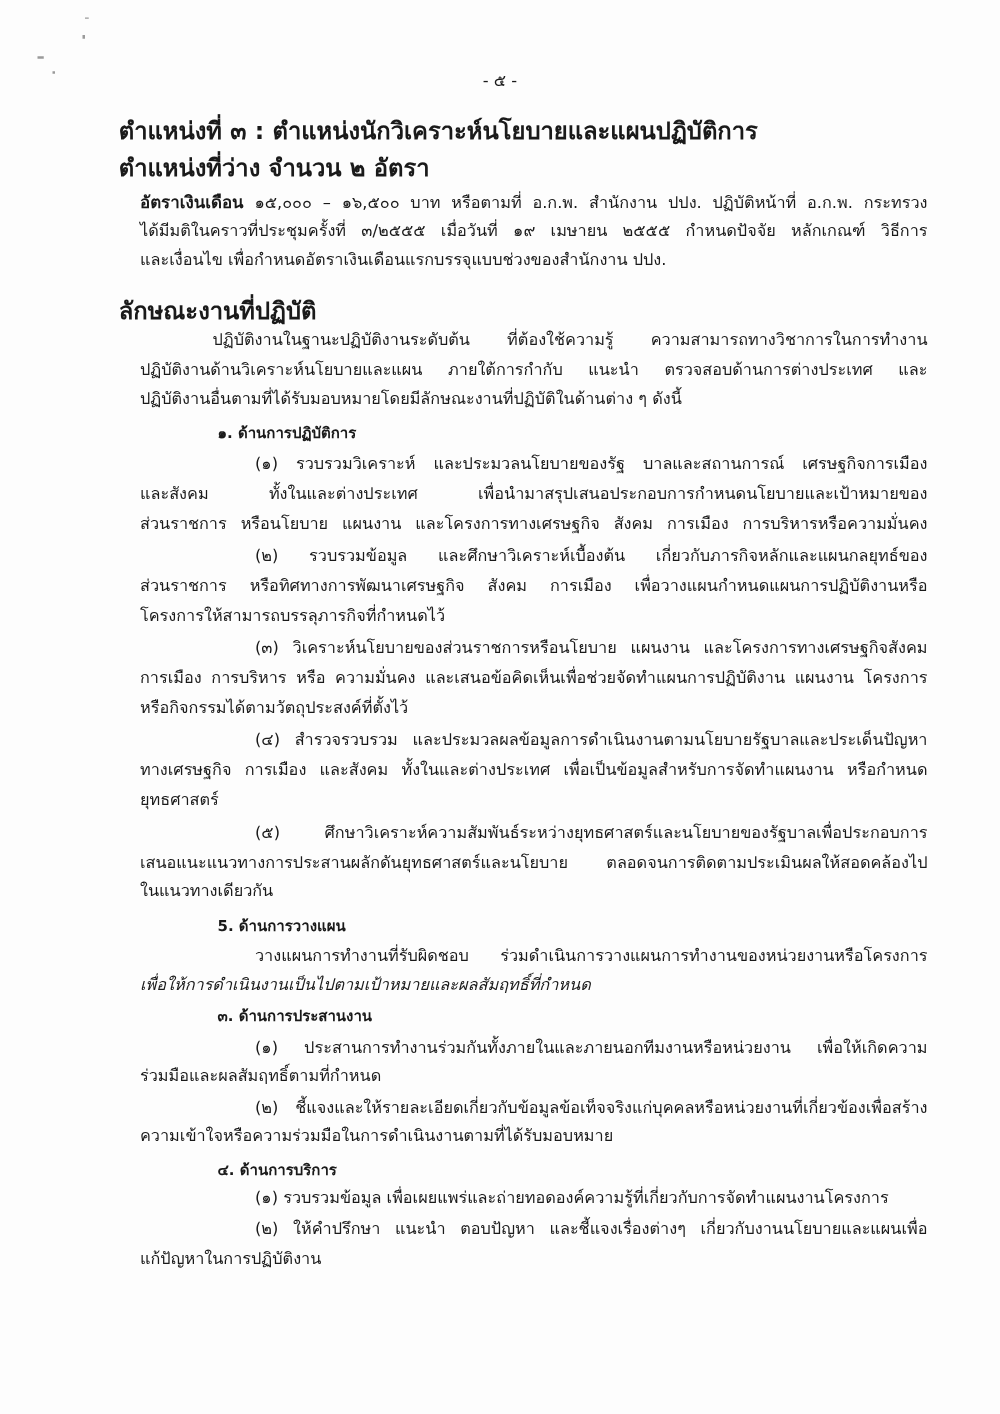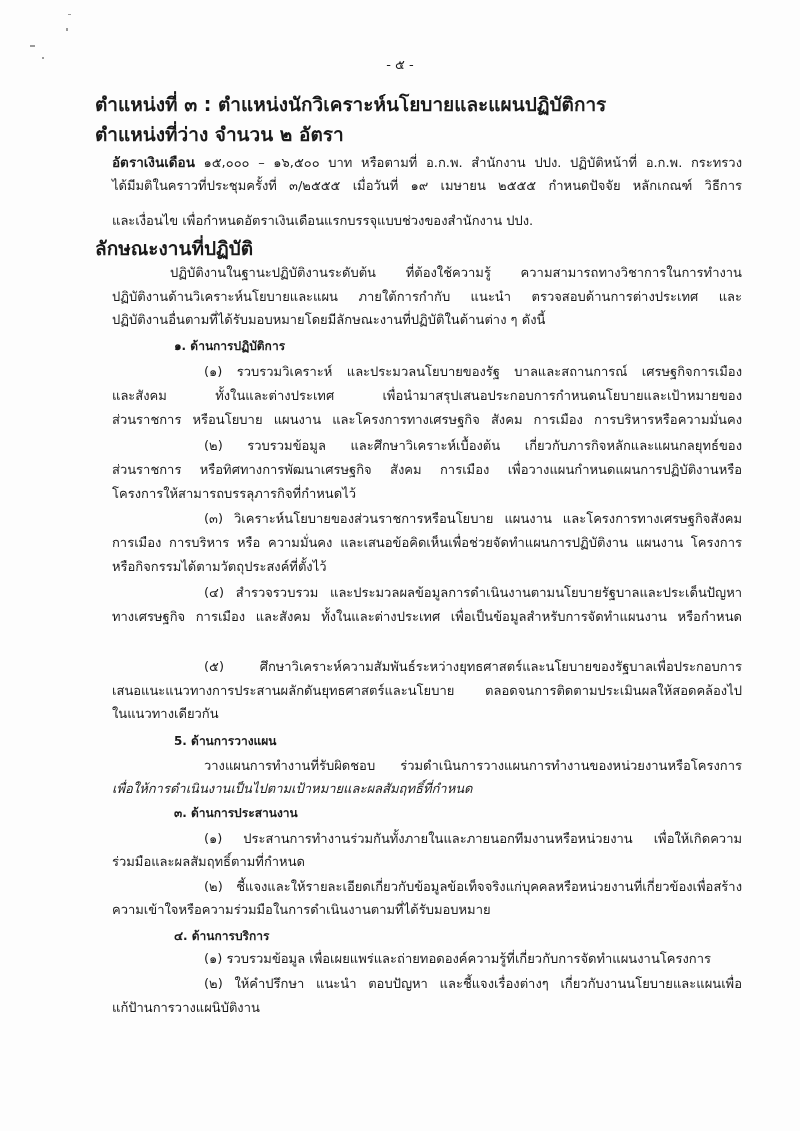--- a/index.html
+++ b/index.html
@@ -27,21 +27,21 @@
   <div class="scan-mark" style="left:30px;top:45px;width:5px;height:2px;"></div>
   <div class="scan-mark" style="left:42px;top:57px;width:2px;height:2px;"></div>
 
   <div class="pagenum">- ๕ -</div>
 
   <div class="heading" style="top:89px;">ตำแหน่งที่ ๓ : ตำแหน่งนักวิเคราะห์นโยบายและแผนปฏิบัติการ</div>
   <div class="heading" style="top:119px;">ตำแหน่งที่ว่าง จำนวน ๒ อัตรา</div>
 
   <div class="line" style="top:154px;"><span class="lbl">อัตราเงินเดือน</span><span> ๑๕,๐๐๐ – ๑๖,๕๐๐ บาท หรือตามที่ อ.ก.พ. สำนักงาน ปปง. ปฏิบัติหน้าที่ อ.ก.พ. กระทรวง</span></div>
   <div class="line" style="top:178px;">ได้มีมติในคราวที่ประชุมครั้งที่ ๓/๒๕๕๕ เมื่อวันที่ ๑๙ เมษายน ๒๕๕๕ กำหนดปัจจัย หลักเกณฑ์ วิธีการ</div>
-  <div class="line last" style="top:213px;">และเงื่อนไข เพื่อกำหนดอัตราเงินเดือนแรกบรรจุแบบช่วงของสำนักงาน ปปง.</div>
+  <div class="line last" style="top:201px;">และเงื่อนไข เพื่อกำหนดอัตราเงินเดือนแรกบรรจุแบบช่วงของสำนักงาน ปปง.</div>
 
   <div class="heading" style="top:233px;">ลักษณะงานที่ปฏิบัติ</div>
 
   <div class="line ind1" style="top:265px;">ปฏิบัติงานในฐานะปฏิบัติงานระดับต้น ที่ต้องใช้ความรู้ ความสามารถทางวิชาการในการทำงาน</div>
   <div class="line" style="top:289px;">ปฏิบัติงานด้านวิเคราะห์นโยบายและแผน ภายใต้การกำกับ แนะนำ ตรวจสอบด้านการต่างประเทศ และ</div>
   <div class="line last" style="top:312px;">ปฏิบัติงานอื่นตามที่ได้รับมอบหมายโดยมีลักษณะงานที่ปฏิบัติในด้านต่าง ๆ ดังนี้</div>
 
   <div class="sec-head" style="top:336px;">๑. ด้านการปฏิบัติการ</div>
 
   <div class="line ind2" style="top:364px;">(๑) รวบรวมวิเคราะห์ และประมวลนโยบายของรัฐ บาลและสถานการณ์ เศรษฐกิจการเมือง</div>
@@ -51,33 +51,34 @@
   <div class="line ind2" style="top:438px;">(๒) รวบรวมข้อมูล และศึกษาวิเคราะห์เบื้องต้น เกี่ยวกับภารกิจหลักและแผนกลยุทธ์ของ</div>
   <div class="line" style="top:462px;">ส่วนราชการ หรือทิศทางการพัฒนาเศรษฐกิจ สังคม การเมือง เพื่อวางแผนกำหนดแผนการปฏิบัติงานหรือ</div>
   <div class="line last" style="top:486px;">โครงการให้สามารถบรรลุภารกิจที่กำหนดไว้</div>
 
   <div class="line ind2" style="top:511px;">(๓) วิเคราะห์นโยบายของส่วนราชการหรือนโยบาย แผนงาน และโครงการทางเศรษฐกิจสังคม</div>
   <div class="line" style="top:535px;">การเมือง การบริหาร หรือ ความมั่นคง และเสนอข้อคิดเห็นเพื่อช่วยจัดทำแผนการปฏิบัติงาน แผนงาน โครงการ</div>
   <div class="line last" style="top:559px;">หรือกิจกรรมได้ตามวัตถุประสงค์ที่ตั้งไว้</div>
 
   <div class="line ind2" style="top:585px;">(๔) สำรวจรวบรวม และประมวลผลข้อมูลการดำเนินงานตามนโยบายรัฐบาลและประเด็นปัญหา</div>
   <div class="line" style="top:609px;">ทางเศรษฐกิจ การเมือง และสังคม ทั้งในและต่างประเทศ เพื่อเป็นข้อมูลสำหรับการจัดทำแผนงาน หรือกำหนด</div>
+  <div class="line last" style="top:633px;">ยุทธศาสตร์</div>
 
   <div class="line ind2" style="top:659px;">(๕) ศึกษาวิเคราะห์ความสัมพันธ์ระหว่างยุทธศาสตร์และนโยบายของรัฐบาลเพื่อประกอบการ</div>
   <div class="line" style="top:683px;">เสนอแนะแนวทางการประสานผลักดันยุทธศาสตร์และนโยบาย ตลอดจนการติดตามประเมินผลให้สอดคล้องไป</div>
   <div class="line last" style="top:706px;">ในแนวทางเดียวกัน</div>
 
   <div class="sec-head" style="top:731px;">5. ด้านการวางแผน</div>
   <div class="line ind2" style="top:758px;">วางแผนการทำงานที่รับผิดชอบ ร่วมดำเนินการวางแผนการทำงานของหน่วยงานหรือโครงการ</div>
   <div class="line last" style="top:781px;font-style:italic;">เพื่อให้การดำเนินงานเป็นไปตามเป้าหมายและผลสัมฤทธิ์ที่กำหนด</div>
 
   <div class="sec-head" style="top:803px;">๓. ด้านการประสานงาน</div>
   <div class="line ind2" style="top:831px;">(๑) ประสานการทำงานร่วมกันทั้งภายในและภายนอกทีมงานหรือหน่วยงาน เพื่อให้เกิดความ</div>
   <div class="line last" style="top:854px;">ร่วมมือและผลสัมฤทธิ์ตามที่กำหนด</div>
   <div class="line ind2" style="top:879px;">(๒) ชี้แจงและให้รายละเอียดเกี่ยวกับข้อมูลข้อเท็จจริงแก่บุคคลหรือหน่วยงานที่เกี่ยวข้องเพื่อสร้าง</div>
   <div class="line last" style="top:902px;">ความเข้าใจหรือความร่วมมือในการดำเนินงานตามที่ได้รับมอบหมาย</div>
 
   <div class="sec-head" style="top:926px;">๔. ด้านการบริการ</div>
   <div class="line ind2 last" style="top:951px;">(๑) รวบรวมข้อมูล เพื่อเผยแพร่และถ่ายทอดองค์ความรู้ที่เกี่ยวกับการจัดทำแผนงานโครงการ</div>
   <div class="line ind2" style="top:976px;">(๒) ให้คำปรึกษา แนะนำ ตอบปัญหา และชี้แจงเรื่องต่างๆ เกี่ยวกับงานนโยบายและแผนเพื่อ</div>
-  <div class="line last" style="top:1000px;">แก้ปัานการวางแผนิบัติงาน</div>
+  <div class="line last" style="top:1000px;">แก้ปัญหาในการปฏิบัติงาน</div>
 
 </div>
 
 </body></html>

